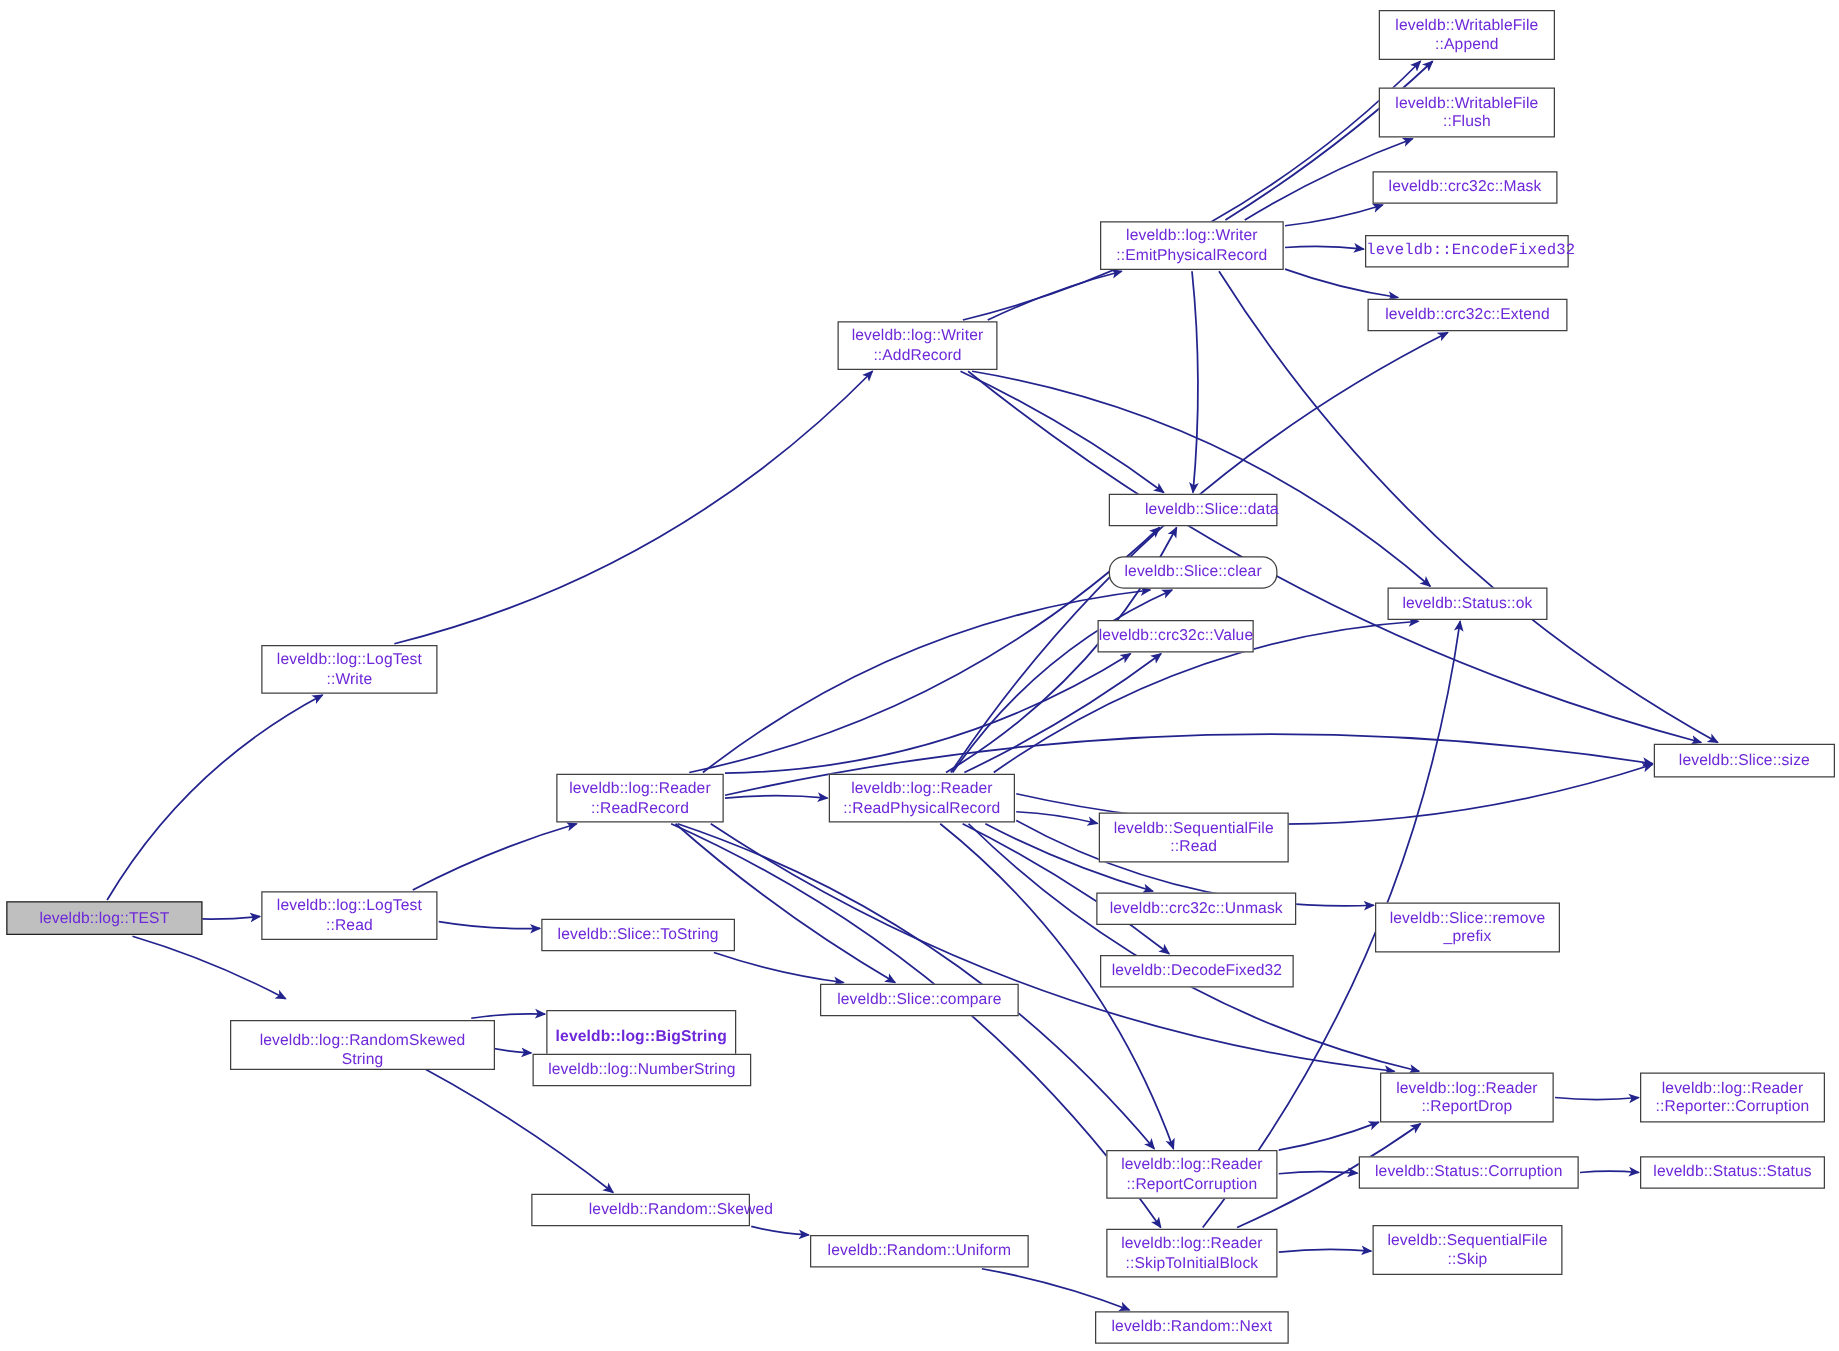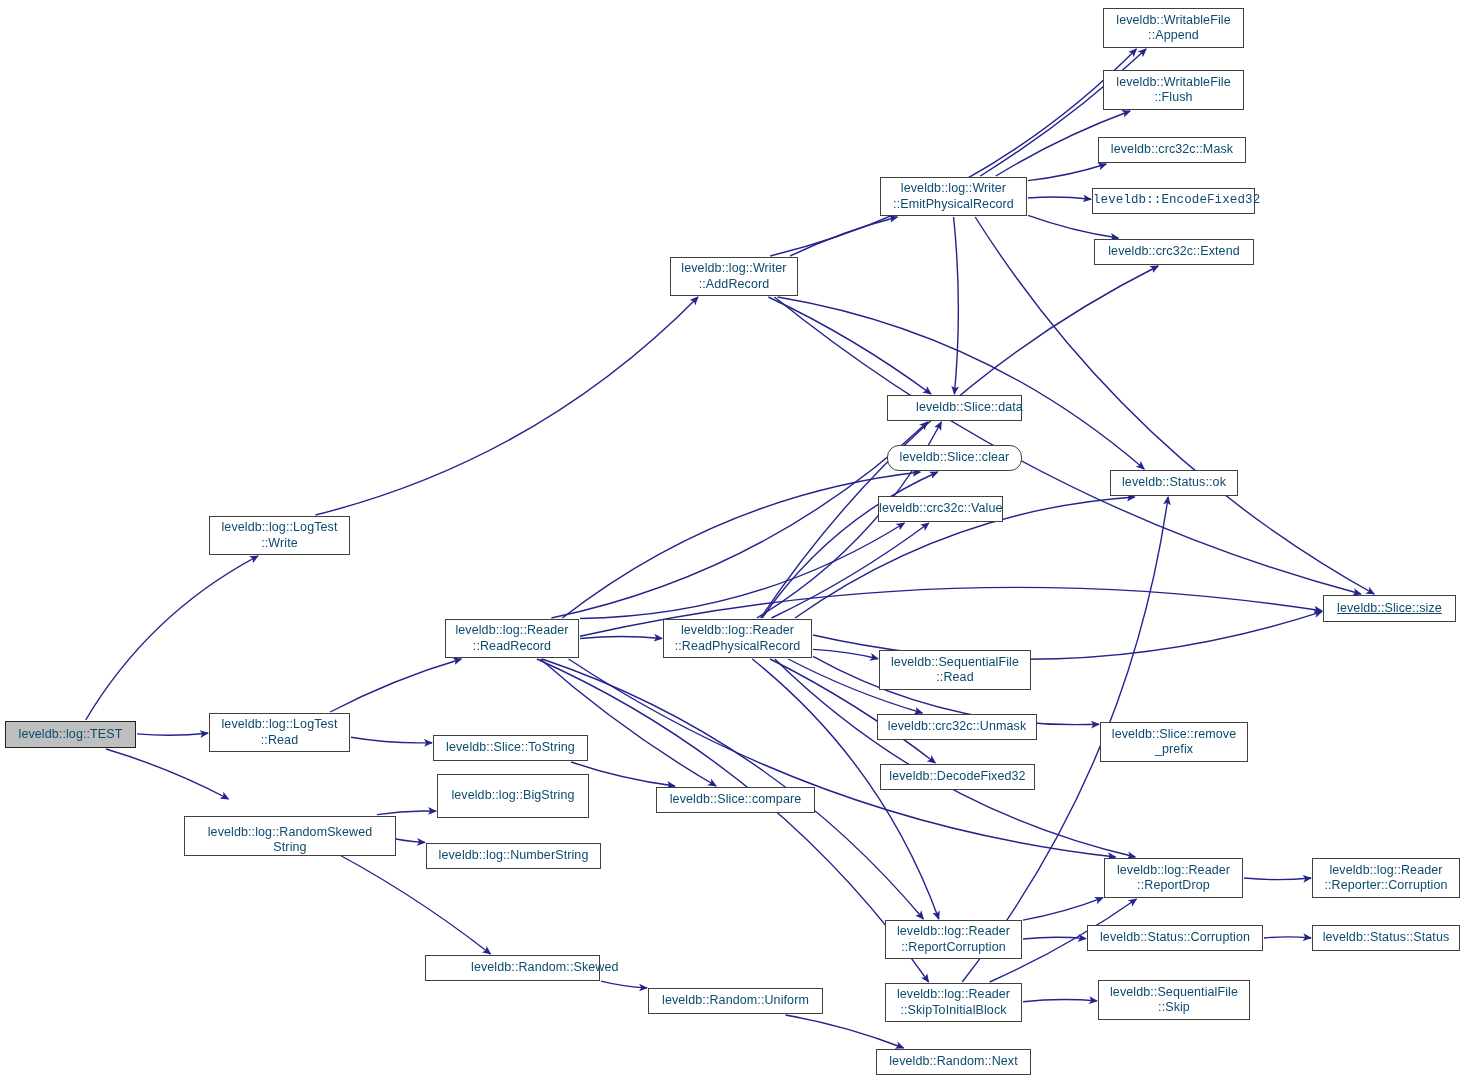--- a/index.html
+++ b/index.html
@@ -1,21 +1,21 @@
 <!DOCTYPE html>
 <html><head>
 <meta charset="utf-8">
 <style>
   html,body{margin:0;padding:0;background:#ffffff;}
   body{font-family:"Liberation Sans",sans-serif;}
   #canvas{position:relative;width:1471px;height:1081px;background:#fff;overflow:hidden;}
   svg.edges{position:absolute;left:0;top:0;width:1471px;height:1081px;}
   .node{position:absolute;box-sizing:border-box;border:1px solid #404040;background:#ffffff;
         display:flex;align-items:center;justify-content:center;text-align:center;
-        font-family:"Liberation Sans",sans-serif;font-size:12.5px;color:#0c4a6e;line-height:1.22;
+        font-family:"Liberation Sans",sans-serif;font-size:12.5px;color:#6d28d9;line-height:1.22;
         letter-spacing:0.1px;z-index:5;}
   .node.hl{background:#bfbfbf;border-color:#222;}
   .node span{display:block;width:100%;padding:0 3px;white-space:pre-line;}
 </style>
 </head>
 <body>
 
 <div id="canvas">
   <svg class="edges" viewBox="0 0 1471 1081" xmlns="http://www.w3.org/2000/svg">
     <defs>
@@ -72,39 +72,39 @@
         <path d="M1023.0,920.1 Q1064.1,912.8 1103.0,897.7" fill="none" stroke="#23238e" stroke-width="1.4" marker-end="url(#ah)"></path>
         <path d="M1023.0,939.0 Q1054.5,935.7 1086.0,938.6" fill="none" stroke="#23238e" stroke-width="1.4" marker-end="url(#ah)"></path>
         <path d="M1244.0,878.0 Q1277.5,881.3 1311.0,878.0" fill="none" stroke="#23238e" stroke-width="1.4" marker-end="url(#ah)"></path>
         <path d="M1264.0,938.0 Q1287.5,935.7 1311.0,938.0" fill="none" stroke="#23238e" stroke-width="1.4" marker-end="url(#ah)"></path>
         <path d="M989.7,982.0 Q1067.1,947.7 1136.4,899.0" fill="none" stroke="#23238e" stroke-width="1.4" marker-end="url(#ah)"></path>
         <path d="M1023.0,1001.7 Q1060.0,997.7 1097.0,1000.9" fill="none" stroke="#23238e" stroke-width="1.4" marker-end="url(#ah)"></path>
         <path d="M962.2,982.0 Q1129.6,766.8 1168.1,497.0" fill="none" stroke="#23238e" stroke-width="1.4" marker-end="url(#ah)"></path>
       </g>
   </svg>
   <div id="node-layer">
-      <div class="node hl" style="left: 5px; top: 721px; width: 131px; height: 27px;">
+      <div class="node hl" style="left: 5px; top: 721px; width: 157px; height: 27px;">
         <span>leveldb::log::TEST</span>
       </div>
       <div class="node" style="left: 209px; top: 516px; width: 141px; height: 39px;">
         <span>leveldb::log::LogTest
 ::Write</span>
       </div>
       <div class="node" style="left: 209px; top: 713px; width: 141px; height: 39px;">
         <span>leveldb::log::LogTest
 ::Read</span>
       </div>
       <div class="node" style="left: 184px; top: 816px; width: 212px; height: 40px; align-items: flex-end;">
         <span>leveldb::log::RandomSkewed
 String</span>
       </div>
       <div class="node" style="left: 433px; top: 735px; width: 155px; height: 26px;">
         <span>leveldb::Slice::ToString</span>
       </div>
-      <div class="node" style="left: 437px; top: 774px; width: 152px; height: 44px;">
+      <div class="node" style="left: 437px; top: 808px; width: 152px; height: 44px; font-weight: bold;">
         <span>leveldb::log::BigString</span>
       </div>
       <div class="node" style="left: 426px; top: 843px; width: 175px; height: 26px;">
         <span>leveldb::log::NumberString</span>
       </div>
       <div class="node" style="left: 425px; top: 955px; width: 175px; height: 26px; padding-left: 45px;">
         <span>leveldb::Random::Skewed</span>
       </div>
       <div class="node" style="left: 648px; top: 988px; width: 175px; height: 26px;">
         <span>leveldb::Random::Uniform</span>
@@ -150,21 +150,21 @@
       </div>
       <div class="node" style="left: 887px; top: 445px; width: 135px; height: 26px; border-radius: 12px;">
         <span>leveldb::Slice::clear</span>
       </div>
       <div class="node" style="left: 878px; top: 496px; width: 125px; height: 26px;">
         <span>leveldb::crc32c::Value</span>
       </div>
       <div class="node" style="left: 1110px; top: 470px; width: 128px; height: 26px;">
         <span>leveldb::Status::ok</span>
       </div>
-      <div class="node" style="left: 1323px; top: 595px; width: 133px; height: 27px; text-decoration: underline;">
+      <div class="node" style="left: 1323px; top: 595px; width: 145px; height: 27px;">
         <span>leveldb::Slice::size</span>
       </div>
       <div class="node" style="left: 879px; top: 650px; width: 152px; height: 40px;">
         <span>leveldb::SequentialFile
 ::Read</span>
       </div>
       <div class="node" style="left: 877px; top: 714px; width: 160px; height: 26px;">
         <span>leveldb::crc32c::Unmask</span>
       </div>
       <div class="node" style="left: 880px; top: 764px; width: 155px; height: 26px;">

